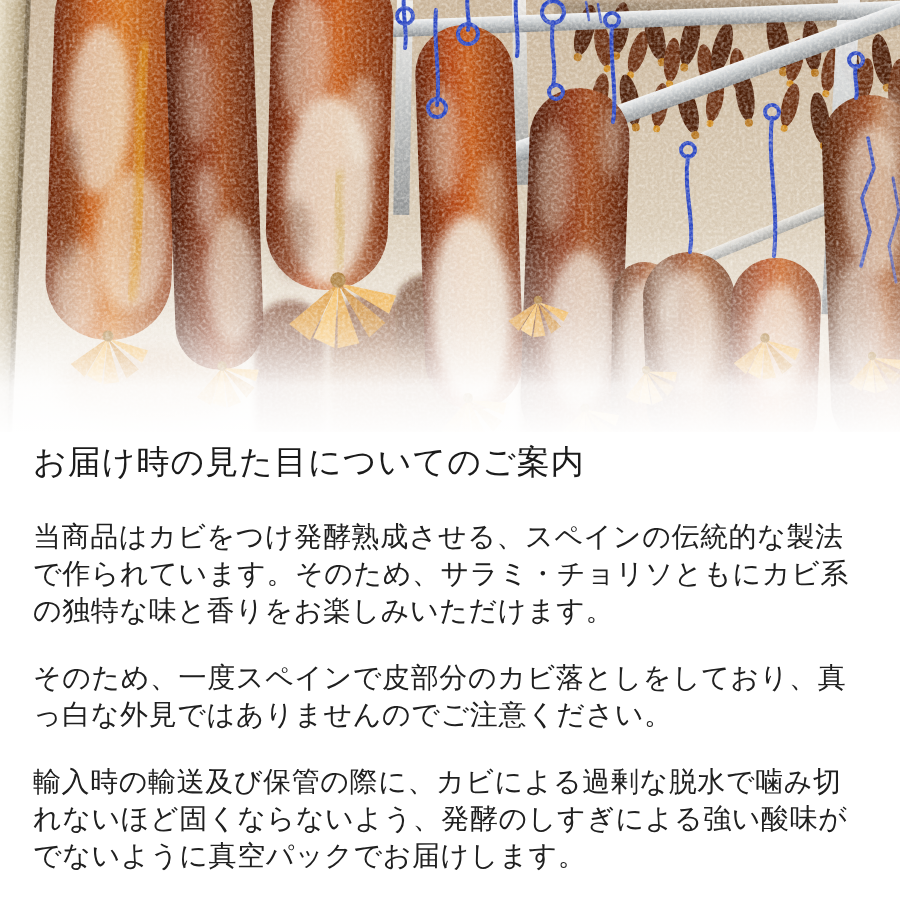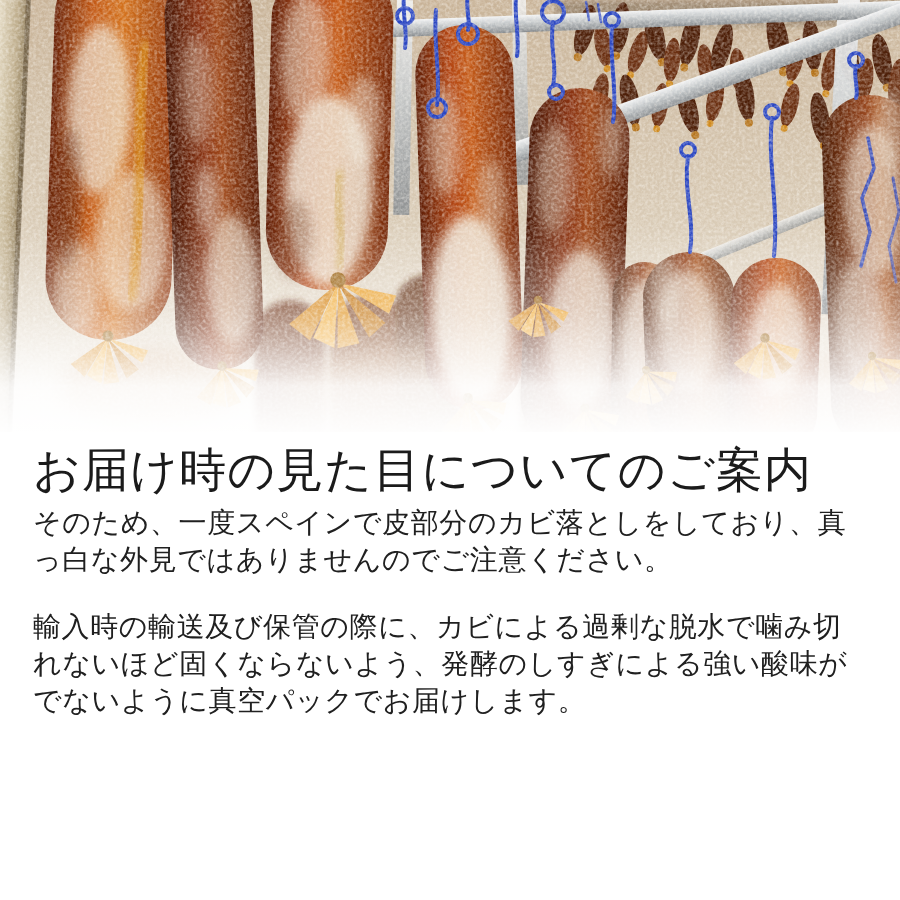--- a/index.html
+++ b/index.html
@@ -4,22 +4,22 @@
 <style>
   html,body{margin:0;padding:0;}
   body{
     width:900px;height:900px;overflow:hidden;background:#ffffff;
     font-family:"Liberation Serif","DejaVu Serif",serif;color:#1e1e1e;
   }
   .photo-wrap{width:900px;height:440px;position:relative;background:#fff;}
   .photo-wrap svg{display:block;}
   .notice{padding:0 28px 0 33px;}
   .heading{
-    font-size:47px;font-weight:500;line-height:1.18;
-    letter-spacing:1px;margin:3px 0 6px 0;color:#1b1b1b;
+    font-size:33px;font-weight:500;line-height:1.18;
+    letter-spacing:1px;margin:3px 0 36px 0;color:#1b1b1b;
   }
   .para{
     font-size:28px;line-height:37px;letter-spacing:.6px;
     margin:0 0 30px 0;white-space:pre-line;color:#202020;
   }
 </style>
 </head>
 <body>
 
 <div class="photo-wrap">
@@ -264,18 +264,21 @@
   <rect x="0" y="0" width="900" height="438" filter="url(#grainW)" opacity=".5"></rect>
   <rect x="0" y="0" width="900" height="438" filter="url(#grainD)" opacity=".25"></rect>
 
   <rect x="0" y="225" width="900" height="215" fill="url(#fade)"></rect>
   <rect x="0" y="432" width="900" height="8" fill="#ffffff"></rect>
 </svg>
 </div>
 
 <main class="notice">
   <h1 class="heading">お届け時の見た目についてのご案内</h1>
+  <p class="para">当商品はカビをつけ発酵熟成させる、スペインの伝統的な製法
+で作られています。そのため、サラミ・チョリソともにカビ系
+の独特な味と香りをお楽しみいただけます。</p>
   <p class="para">そのため、一度スペインで皮部分のカビ落としをしており、真
 っ白な外見ではありませんのでご注意ください。</p>
   <p class="para">輸入時の輸送及び保管の際に、カビによる過剰な脱水で噛み切
 れないほど固くならないよう、発酵のしすぎによる強い酸味が
 でないように真空パックでお届けします。</p>
 </main>
 
 </body></html>

